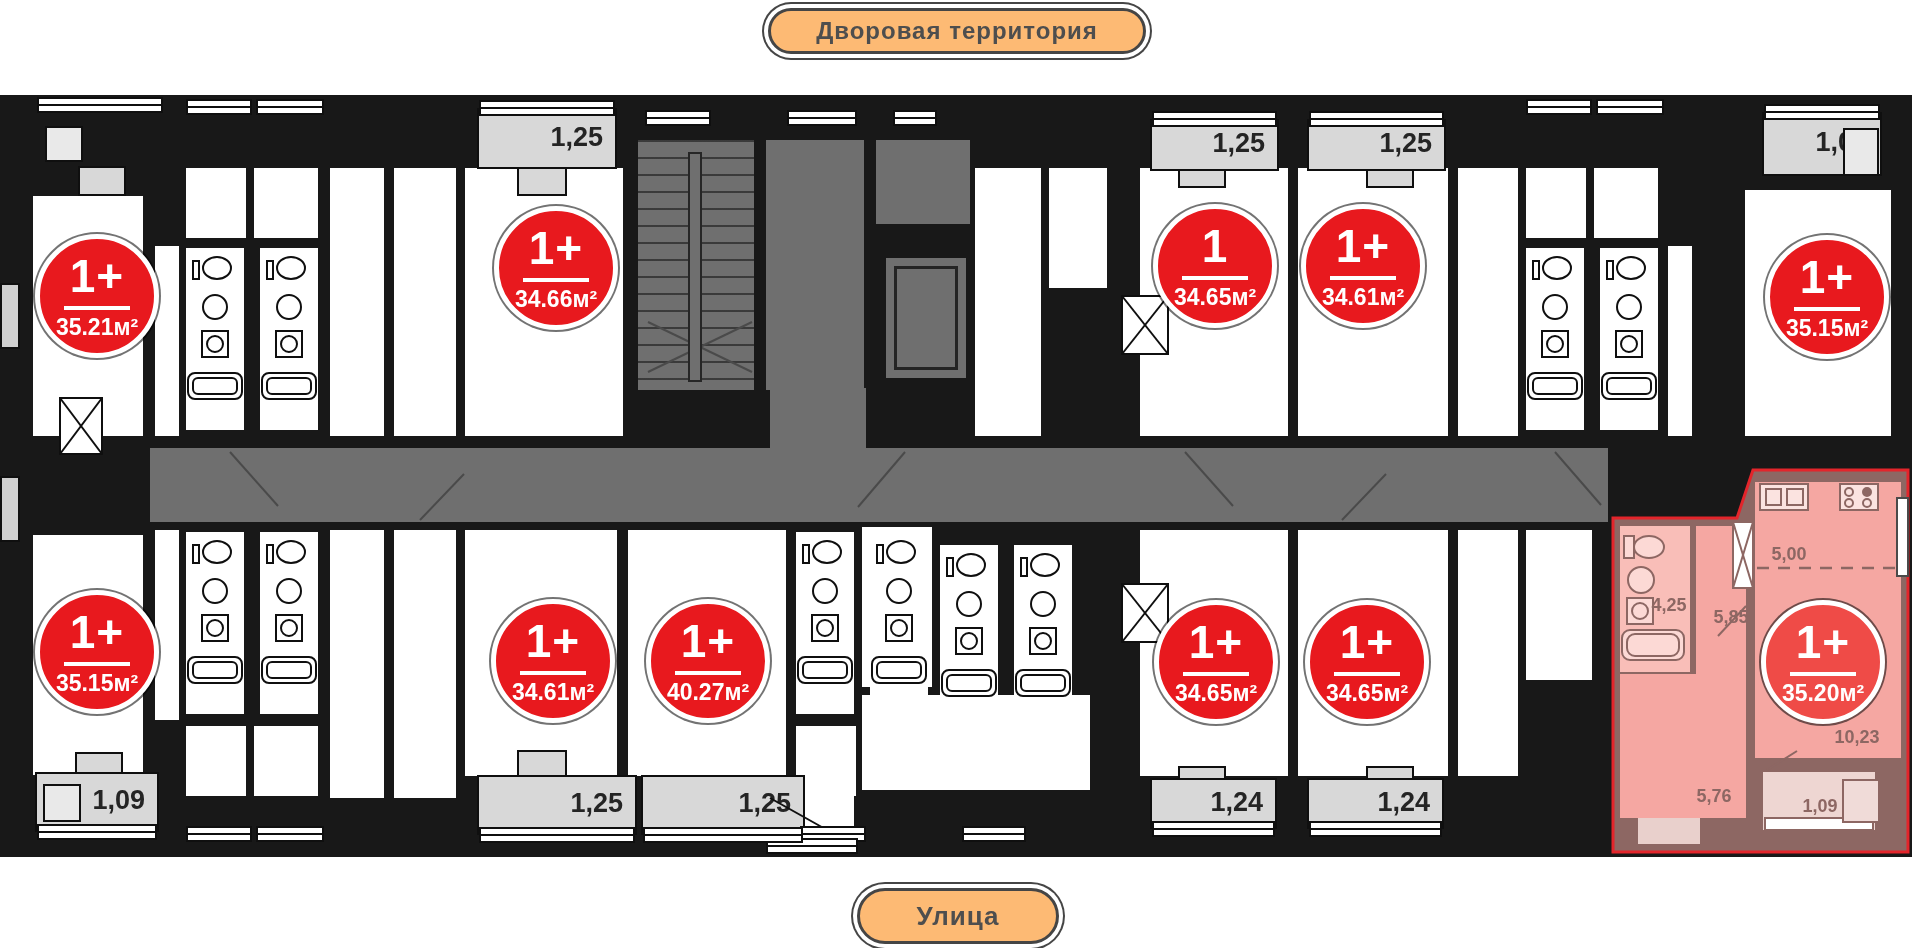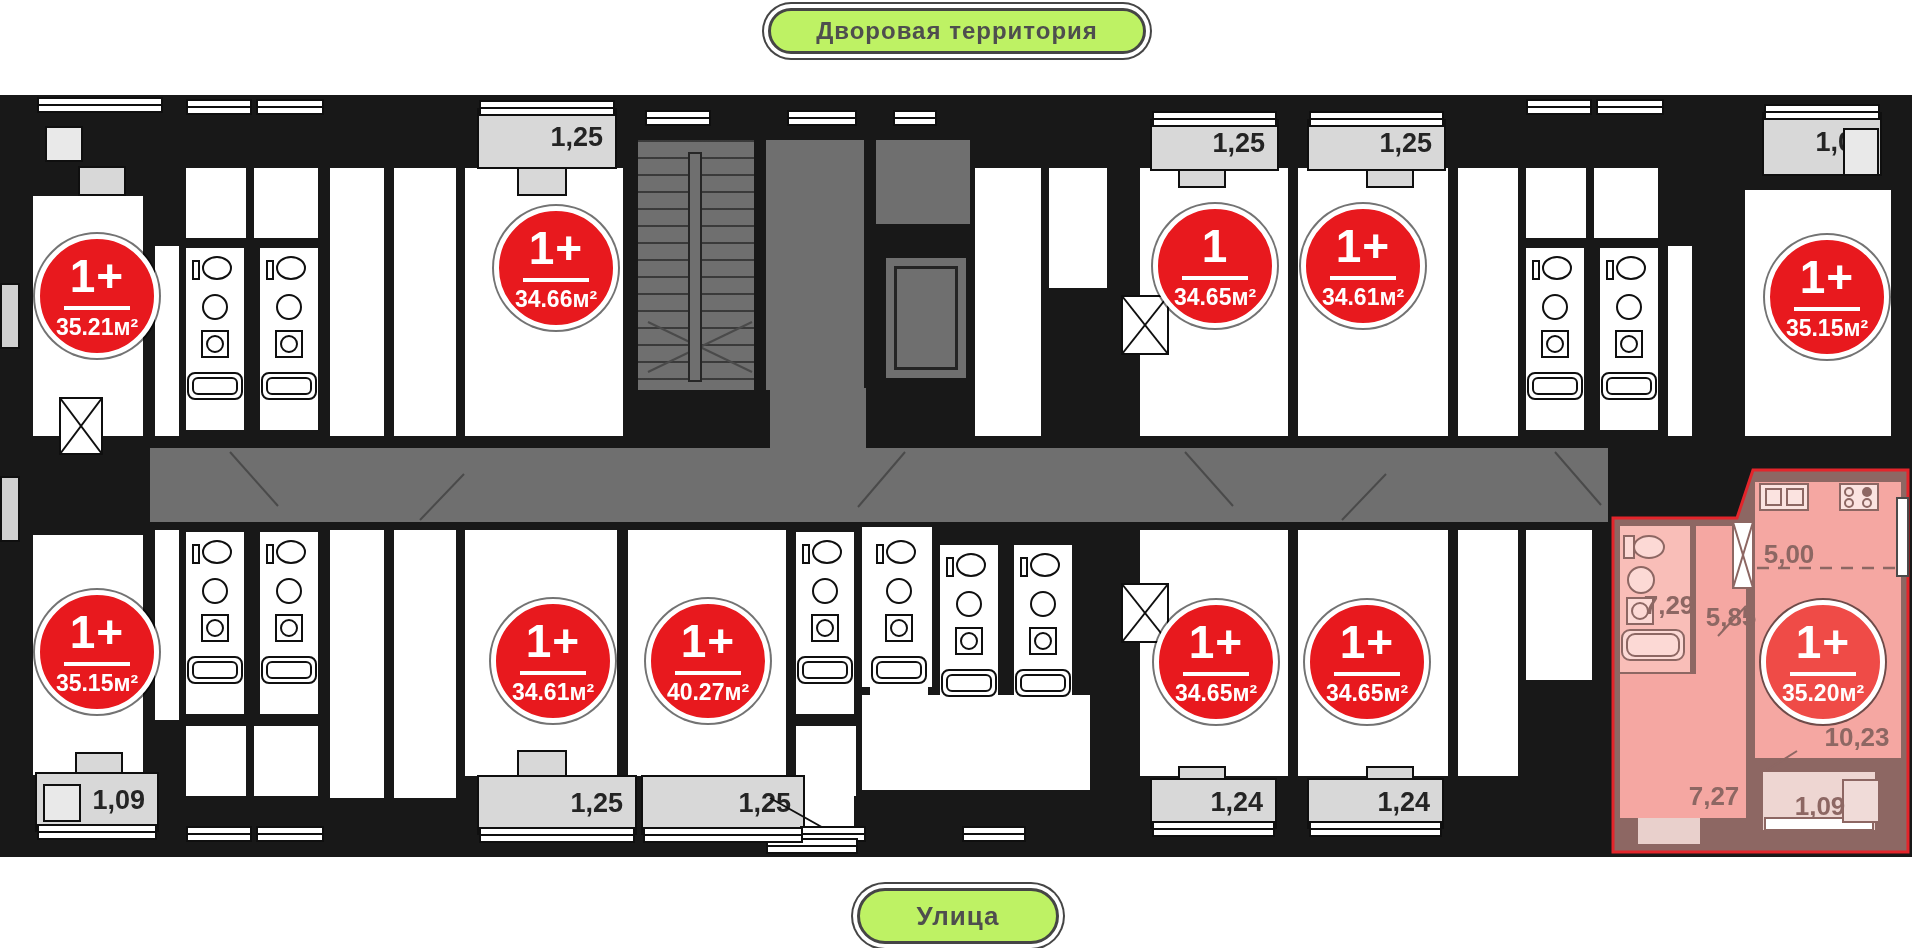--- a/index.html
+++ b/index.html
@@ -19,28 +19,28 @@
   .win::after{content:"";position:absolute;left:0;right:0;top:50%;margin-top:-1px;height:2px;background:#0f0f0f;}
   .sq{position:absolute;background:#e9e9e9;border:2px solid #0f0f0f;z-index:2;}
   .fx{position:absolute;background:#fff;border:2px solid #0f0f0f;z-index:2;box-sizing:border-box;}
   .fx-bowl{border-radius:50%;}
   .fx-sink{border-radius:50%;}
   .fx-wash::after{content:"";position:absolute;inset:3px;border:2px solid #0f0f0f;border-radius:50%;}
   .fx-tub{border-radius:8px;}
   .fx-tub::after{content:"";position:absolute;inset:3px;border:2px solid #0f0f0f;border-radius:6px;}
   .overlay{position:absolute;left:0;top:0;z-index:2;pointer-events:none;}
   .selected-apt{position:absolute;left:1600px;top:460px;width:312px;height:400px;z-index:3;}
-  .dim{position:absolute;transform:translate(-50%,-50%);font-size:26px;font-weight:700;color:#8d6763;z-index:5;white-space:nowrap;}
+  .dim{position:absolute;transform:translate(-50%,-50%);font-size:18px;font-weight:700;color:#8d6763;z-index:5;white-space:nowrap;}
   .badge{position:absolute;display:flex;flex-direction:column;align-items:center;justify-content:center;
          width:114px;height:114px;border-radius:50%;border:5px solid #fff;box-shadow:0 0 0 2px rgba(0,0,0,.55);
          color:#fff;transform:translate(-50%,-50%);z-index:6;font-weight:700;cursor:pointer;box-sizing:content-box;}
   .badge .bt{font-size:46px;line-height:1;letter-spacing:1px;}
   .badge .bl{width:66px;height:4px;background:#fff;margin:7px 0 6px;}
   .badge .ba{font-size:23px;line-height:1;}
-  .pill{position:absolute;background:#bef264;border:3px solid #454545;border-radius:999px;
+  .pill{position:absolute;background:#fdba74;border:3px solid #454545;border-radius:999px;
         box-shadow:0 0 0 4px #fff,0 0 0 6px #454545,0 2px 4px rgba(0,0,0,.35);
         display:flex;align-items:center;justify-content:center;font-weight:700;color:#4e4e4e;z-index:7;}
   .pill-top{left:768px;top:8px;width:372px;height:40px;font-size:24px;letter-spacing:1px;}
   .pill-bottom{left:857px;top:888px;width:196px;height:50px;font-size:26px;letter-spacing:1px;}
   .logo{position:absolute;left:42px;top:831px;display:flex;align-items:center;gap:6px;z-index:8;}
 </style>
 </head>
 <body>
 
 <div class="stage" id="stage">
@@ -270,24 +270,24 @@
     <div class="win" style="left: 643px; top: 827px; width: 156px; height: 12px;"></div>
     <div class="balc" style="left: 1150px; top: 778px; width: 123px; height: 47px;">
       <span class="lbl">1,24</span>
     </div>
     <div class="win" style="left: 1152px; top: 821px; width: 119px; height: 12px;"></div>
     <div class="balc" style="left: 1307px; top: 778px; width: 133px; height: 47px;">
       <span class="lbl">1,24</span>
     </div>
     <div class="win" style="left: 1309px; top: 821px; width: 129px; height: 12px;"></div>
     <div class="dim" style="left: 1789px; top: 554px;">5,00</div>
-    <div class="dim" style="left: 1669px; top: 605px;">7,29</div>
+    <div class="dim" style="left: 1669px; top: 605px;">4,25</div>
     <div class="dim" style="left: 1731px; top: 617px;">5,85</div>
     <div class="dim" style="left: 1857px; top: 737px;">10,23</div>
-    <div class="dim" style="left: 1714px; top: 796px;">7,27</div>
+    <div class="dim" style="left: 1714px; top: 796px;">5,76</div>
     <div class="dim" style="left: 1820px; top: 806px;">1,09</div>
     <div class="badge" style="left: 97px; top: 296px; background: rgb(232, 25, 30);">
       <div class="bt">1+</div>
       <div class="bl"></div>
       <div class="ba">35.21м²</div>
     </div>
     <div class="badge" style="left: 556px; top: 268px; background: rgb(232, 25, 30);">
       <div class="bt">1+</div>
       <div class="bl"></div>
       <div class="ba">34.66м²</div>

